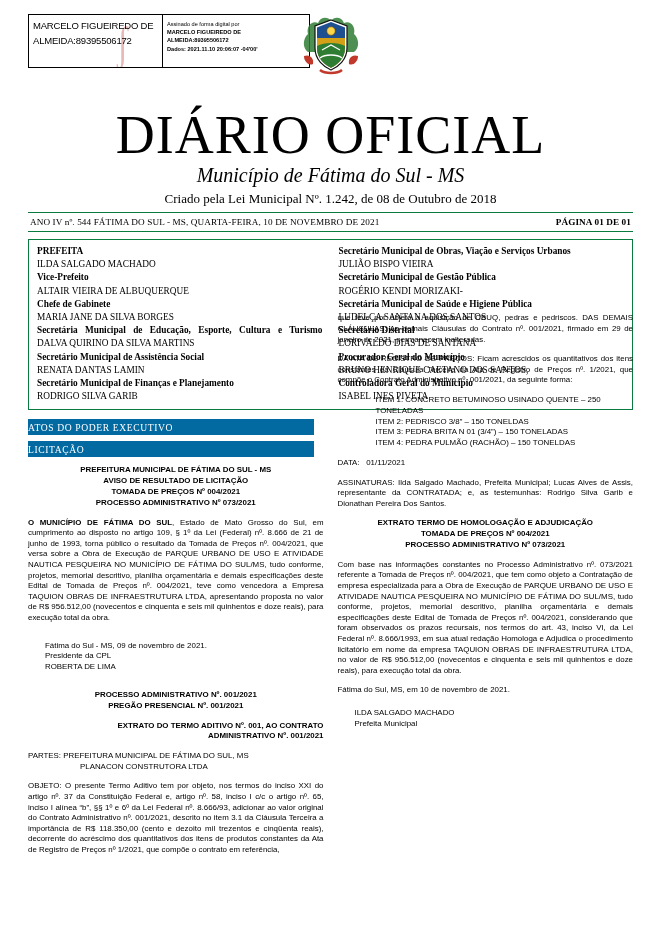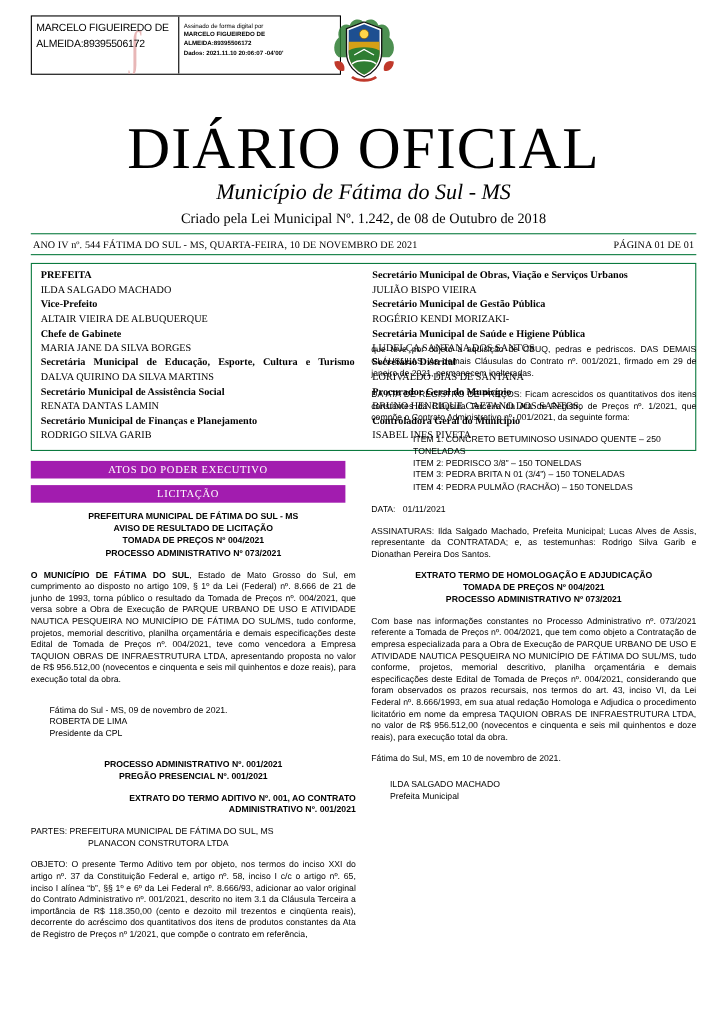--- a/index.html
+++ b/index.html
@@ -119,21 +119,21 @@
   .issue-bar {
     display: flex;
     justify-content: space-between;
     align-items: center;
     font-size: 9.2px;
     letter-spacing: 0.1px;
     padding: 4px 2px 4px 2px;
     border-bottom: 1.6px solid #0b7a3f;
   }
   .issue-left { white-space: nowrap; }
-  .issue-right { white-space: nowrap; }
+  .issue-right { white-space: nowrap; font-weight: bold; }
 
   
   .officials {
     margin-top: 7px;
     border: 1.4px solid #0b7a3f;
     display: flex;
     padding: 5px 0 6px 0;
     box-sizing: border-box;
   }
   .off-col {
@@ -147,23 +147,22 @@
   .off-role {
     font-weight: bold;
     text-align: justify;
     text-align-last: justify;
   }
   .off-role.nojust { text-align: left; text-align-last: left; }
   .off-name { font-weight: normal; }
 
   
   .banner {
-    background: #a21caf;
+    background: #0369a1;
     color: #fff;
-    text-align: center;
     font-size: 9.6px;
     letter-spacing: 0.6px;
     padding: 2.5px 0;
     margin: 4px auto;
   }
   .banner-exec { width: 286px; margin-top: 9px; margin-left: 0; }
   .banner-lic  { width: 286px; margin-top: 6px; margin-left: 0; }
 
   
   .columns {
@@ -296,22 +295,22 @@
         <div>PREFEITURA MUNICIPAL DE FÁTIMA DO SUL - MS</div>
         <div>AVISO DE RESULTADO DE LICITAÇÃO</div>
         <div>TOMADA DE PREÇOS Nº 004/2021</div>
         <div>PROCESSO ADMINISTRATIVO Nº 073/2021</div>
       </div>
 
       <p class="body"><span class="b">O MUNICÍPIO DE FÁTIMA DO SUL</span><span>, Estado de Mato Grosso do Sul, em cumprimento ao disposto no artigo 109, § 1º da Lei (Federal) nº. 8.666 de 21 de junho de 1993, torna público o resultado da Tomada de Preços nº. 004/2021, que versa sobre a Obra de Execução de PARQUE URBANO DE USO E ATIVIDADE NAUTICA PESQUEIRA NO MUNICÍPIO DE FÁTIMA DO SUL/MS, tudo conforme, projetos, memorial descritivo, planilha orçamentária e demais especificações deste Edital de Tomada de Preços nº. 004/2021, teve como vencedora a Empresa TAQUION OBRAS DE INFRAESTRUTURA LTDA, apresentando proposta no valor de R$ 956.512,00 (novecentos e cinquenta e seis mil quinhentos e doze reais), para execução total da obra.</span></p>
 
       <div class="right-sig">
         <div>Fátima do Sul - MS, 09 de novembro de 2021.</div>
+        <div>Presidente da CPL</div>
         <div>ROBERTA DE LIMA</div>
-        <div>Presidente da CPL</div>
       </div>
 
       <div class="hd sp-top" style="margin-top:14px;">
         <div>PROCESSO ADMINISTRATIVO Nº. 001/2021</div>
         <div>PREGÃO PRESENCIAL Nº. 001/2021</div>
       </div>
 
       <div class="hd-left">
         <div>EXTRATO DO TERMO ADITIVO Nº. 001, AO CONTRATO</div>
         <div>ADMINISTRATIVO Nº. 001/2021</div>

